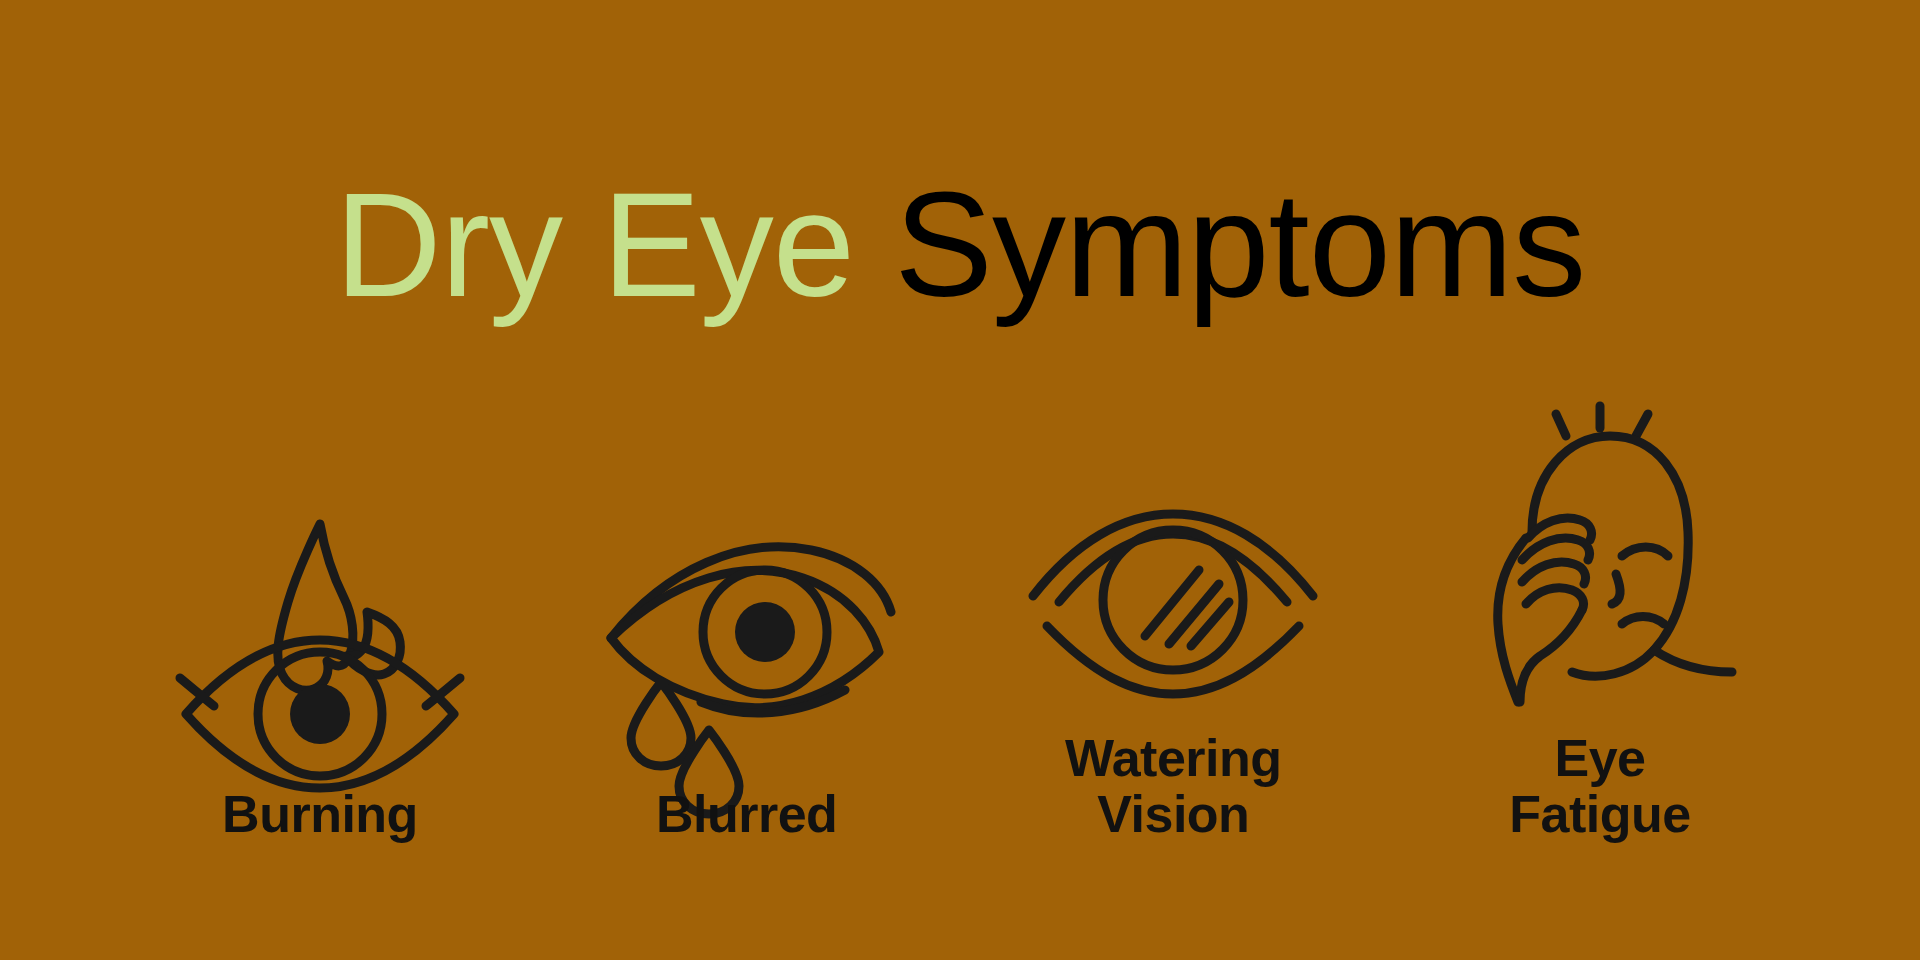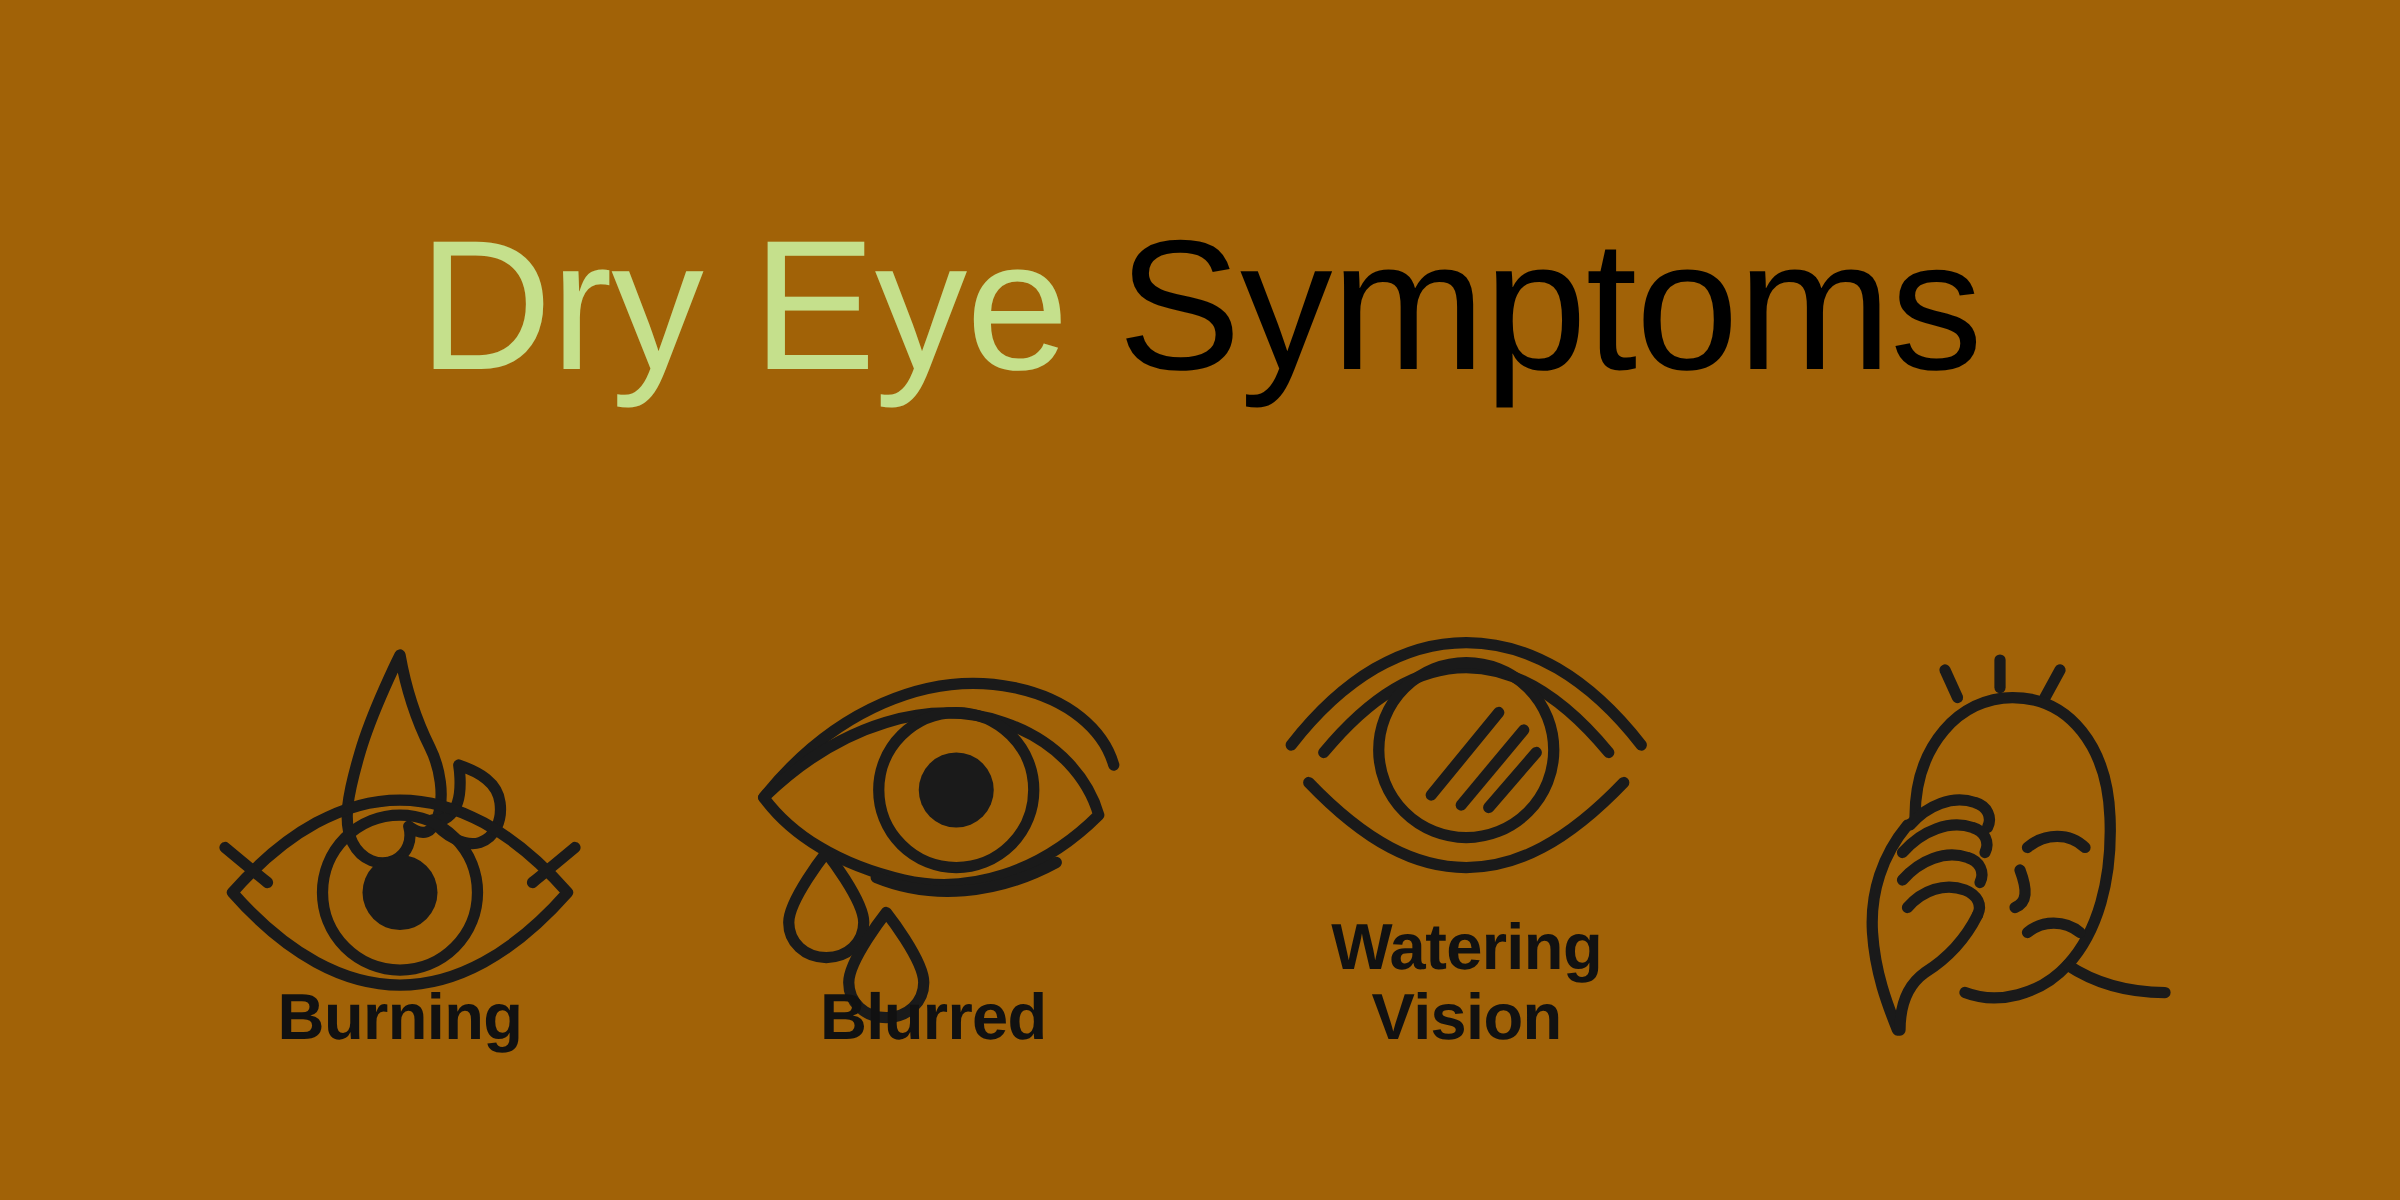--- a/index.html
+++ b/index.html
@@ -179,16 +179,18 @@
 
           <path d="M88 128 C102 112 122 104 140 110 C150 113 154 122 150 130"></path>
           <path d="M82 150 C98 132 120 124 138 130 C148 133 152 142 148 150"></path>
           <path d="M82 172 C96 156 116 148 134 154 C144 157 148 166 144 174"></path>
           <path d="M86 194 C98 180 116 174 132 180 C142 184 146 192 142 200"></path>
 
           <path d="M86 128 C66 152 56 182 58 214 C60 246 70 272 78 292"></path>
           <path d="M142 200 C132 220 116 236 100 246 C86 256 80 272 80 292"></path>
         </svg>
       </div>
+      <div class="label">Eye
+Fatigue</div>
     </div>
 
   </div>
 </div>
 
 </body></html>

